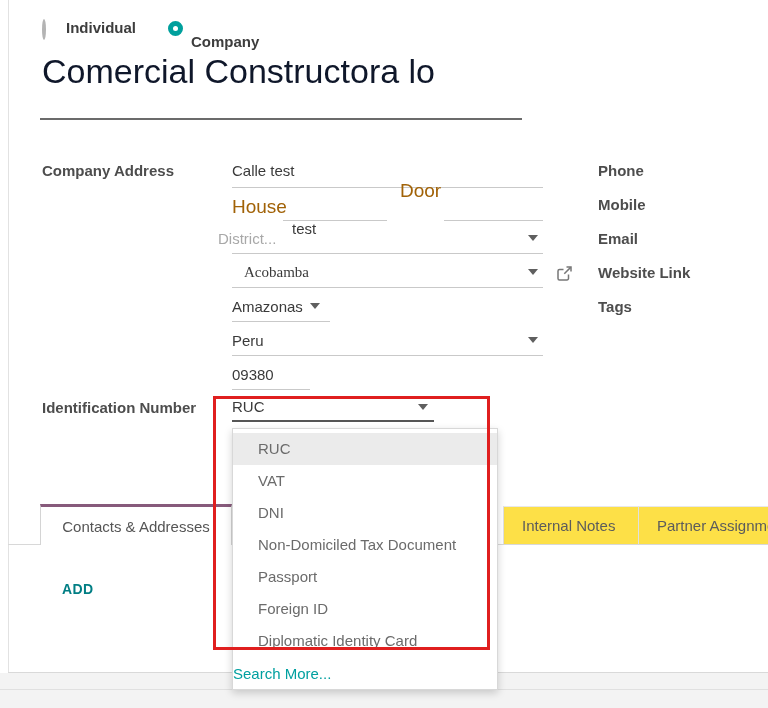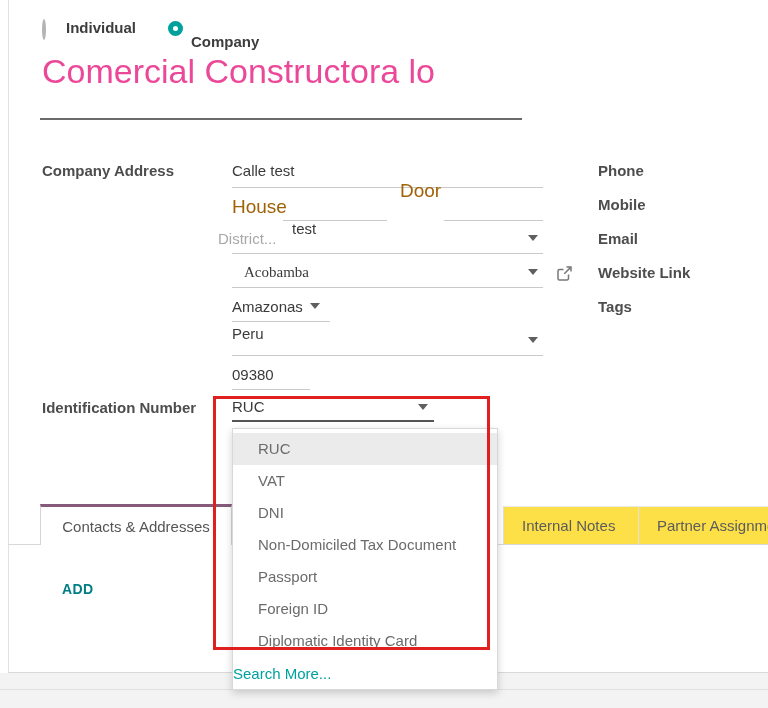--- a/index.html
+++ b/index.html
@@ -17,21 +17,21 @@
   .below-sheet { left:0; top:673px; width:768px; height:35px; background:#f3f3f3; }
   .below-sheet-line { left:0; top:689px; width:768px; height:1px; background:#e0e0e0; }
 
   
   .radio { width:15px; height:15px; border-radius:50%; background:#fff; border:2px solid #b4b4b4; }
   .radio.checked { border:2px solid #00a09d; background:#00a09d; display:flex; align-items:center; justify-content:center; }
   .radio.checked .dot { width:5px; height:5px; border-radius:50%; background:#fff; }
   .radio-label { font-size:15px; font-weight:bold; color:#3d3d3d; }
 
   
-  .title { left:42px; top:52px; width:482px; font-size:34px; color:#ec4899;
+  .title { left:42px; top:52px; width:482px; font-size:34px; color:#0f172a;
            white-space:nowrap; overflow:hidden; }
   .title-underline { left:40px; top:118px; width:482px; height:2px; background:#6b6b6b; }
 
   .form-label { font-size:15px; font-weight:bold; color:#4d4d4d; }
   .fval { font-size:15px; color:#3a3a3a; white-space:nowrap; }
   .fph  { font-size:15px; color:#a8a8a8; white-space:nowrap; }
   .fsub { font-size:19px; color:#a16207; white-space:nowrap; }
   .uline { height:1px; background:#c9c9c9; }
   .uline-dark { height:2px; background:#555; }
 
@@ -113,21 +113,21 @@
       <path d="M12.5 9.5v4a1.5 1.5 0 0 1-1.5 1.5H3.5A1.5 1.5 0 0 1 2 13.5V6a1.5 1.5 0 0 1 1.5-1.5h4"></path>
       <path d="M10.5 2h4.5v4.5"></path>
       <path d="M14.6 2.4 8.3 8.7"></path>
     </svg>
   </div>
 
   <div class="abs fval" style="left:232px; top:298px;">Amazonas</div>
   <div class="abs caret" style="left:310px; top:303px;"></div>
   <div class="abs uline" style="left:232px; top:321px; width:98px;"></div>
 
-  <div class="abs fval" style="left:232px; top:325px;text-align:center;">Peru</div>
+  <div class="abs fval" style="left:232px; top:332px;text-align:center;">Peru</div>
   <div class="abs caret" style="left:528px; top:337px;"></div>
   <div class="abs uline" style="left:232px; top:355px; width:311px;"></div>
 
   <div class="abs fval" style="left:232px; top:366px;">09380</div>
   <div class="abs uline" style="left:232px; top:389px; width:78px;"></div>
 
   <div class="abs fval" style="left:232px; top:398px;">RUC</div>
   <div class="abs caret" style="left:418px; top:404px;"></div>
   <div class="abs uline-dark" style="left:232px; top:420px; width:202px;"></div>
 

